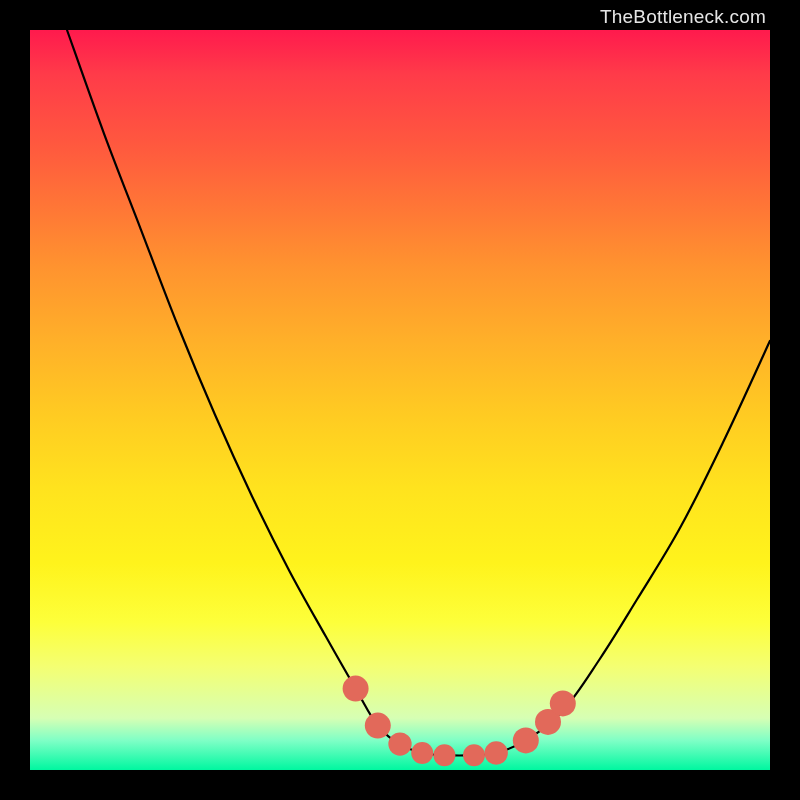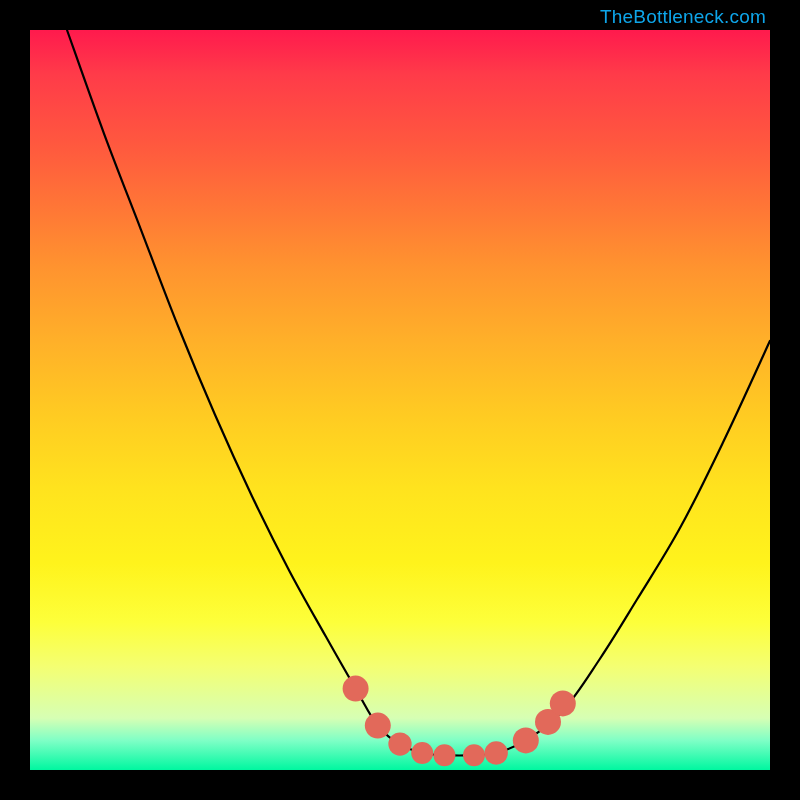--- a/index.html
+++ b/index.html
@@ -38,21 +38,21 @@
       #f4ff72 86%,
       #d6ffb4 93%,
       #7fffc6 96%,
       #00f7a0 100%
     );
   }
   .watermark {
     position: absolute;
     top: 6px;
     right: 34px;
-    color: #0ea5e9;
+    color: #e5e5e5;
     font-size: 19px;
     font-weight: 500;
     letter-spacing: 0.2px;
   }
   svg.curve {
     position: absolute;
     left: 0;
     top: 0;
     width: 740px;
     height: 740px;

